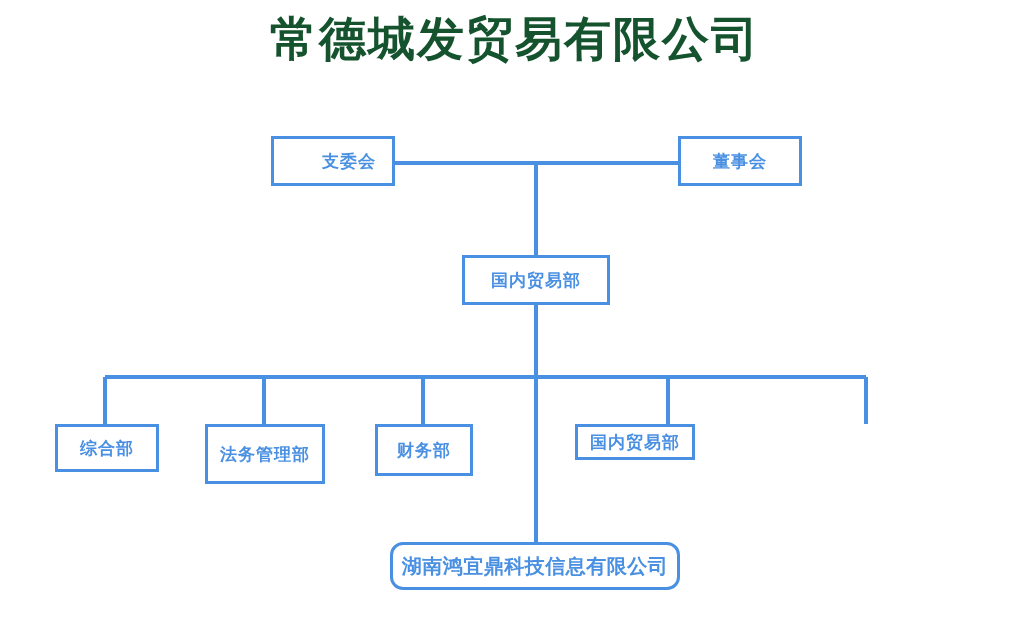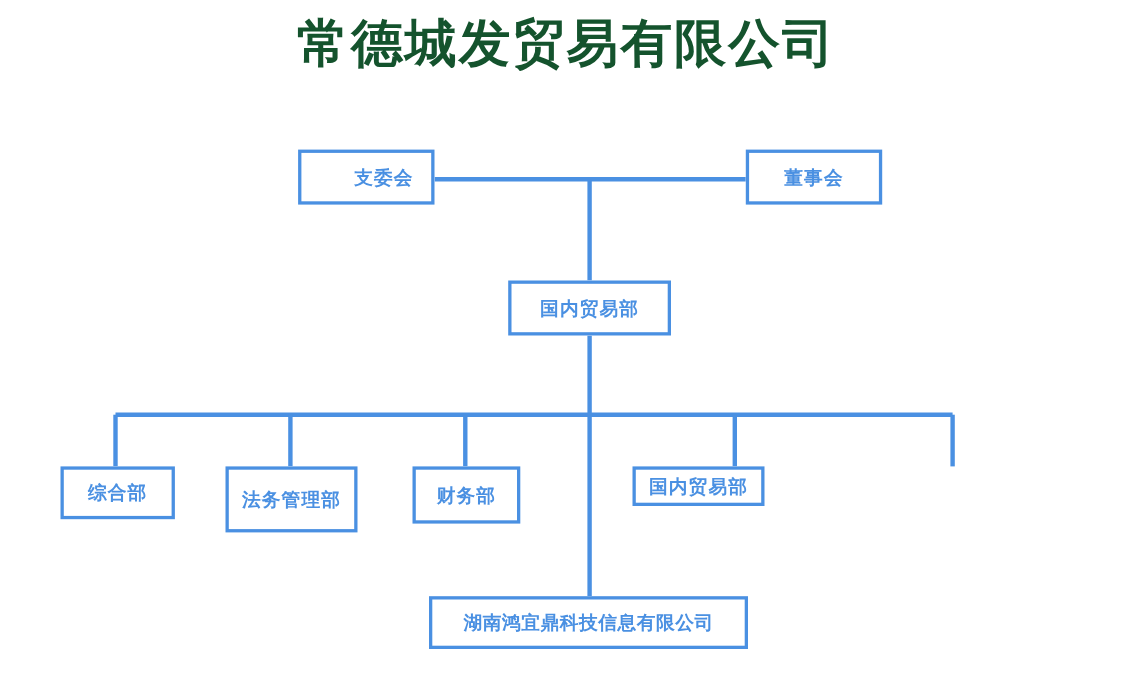--- a/index.html
+++ b/index.html
@@ -45,22 +45,23 @@
     align-items: center;
     justify-content: center;
     color: #4a90e2;
     font-weight: bold;
     font-size: 17px;
     letter-spacing: 1px;
     white-space: nowrap;
     line-height: 1;
   }
   .node.wide-text {
-    font-size: 17px;
+    font-size: 20px;
     letter-spacing: 0.5px;
+    border-radius: 13px;
   }
 </style>
 </head>
 <body>
 
 <div id="page">
 
   <div id="chart-title">常德城发贸易有限公司</div>
 
   <svg id="connectors" viewBox="0 0 1030 620" width="1030" height="620">

